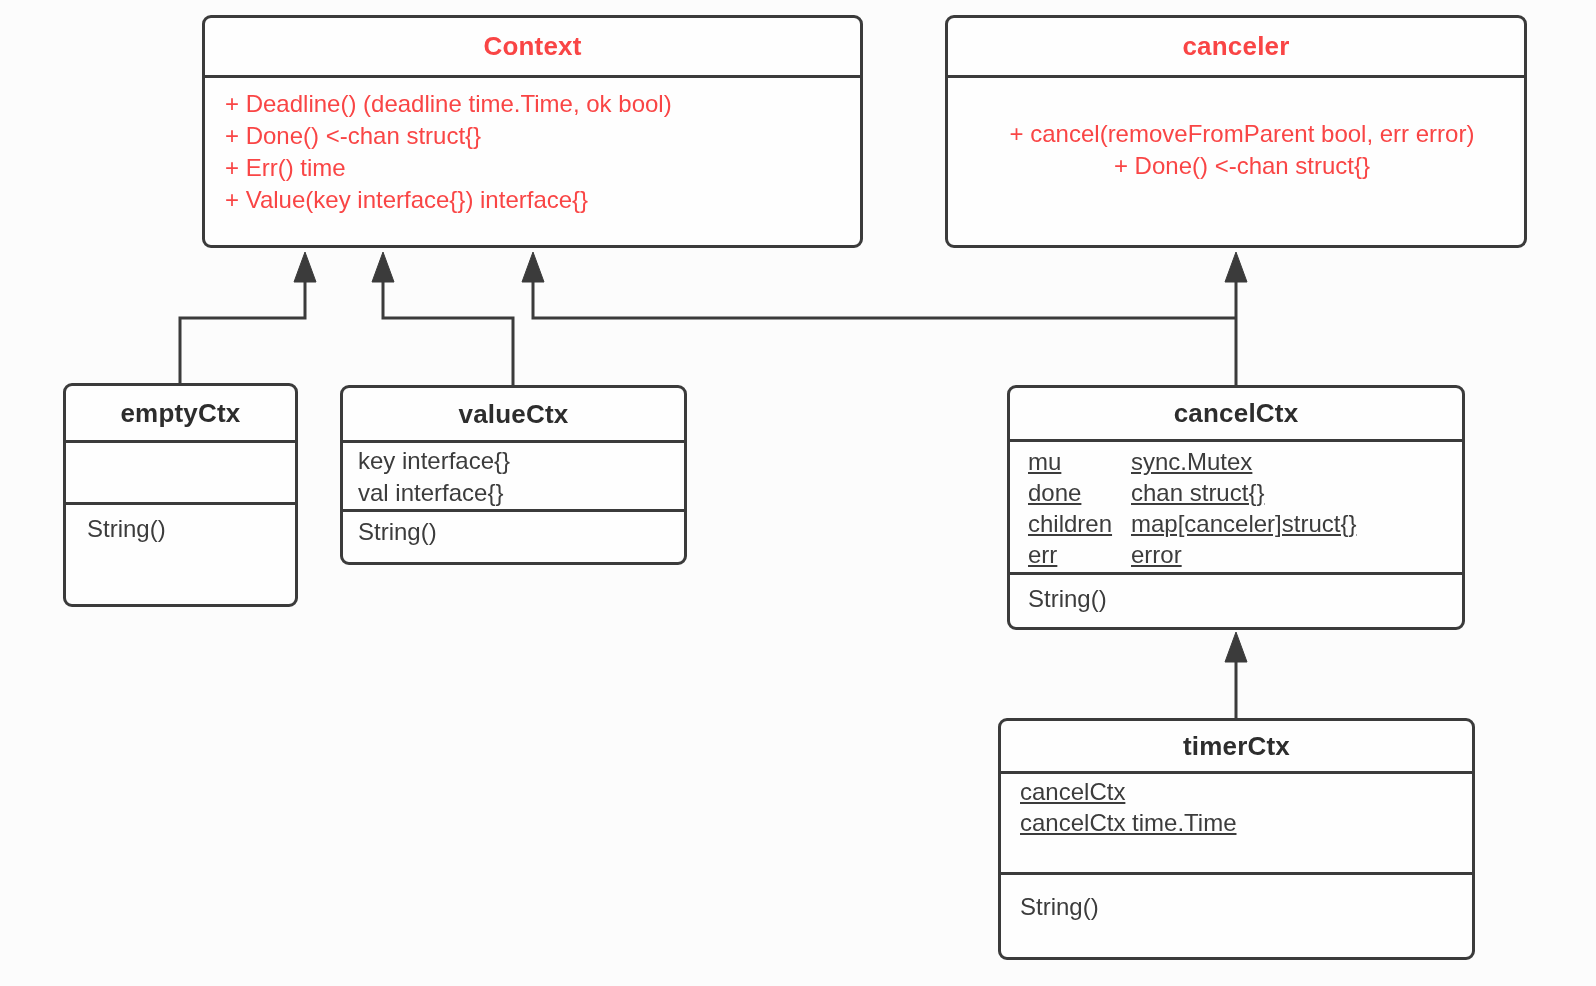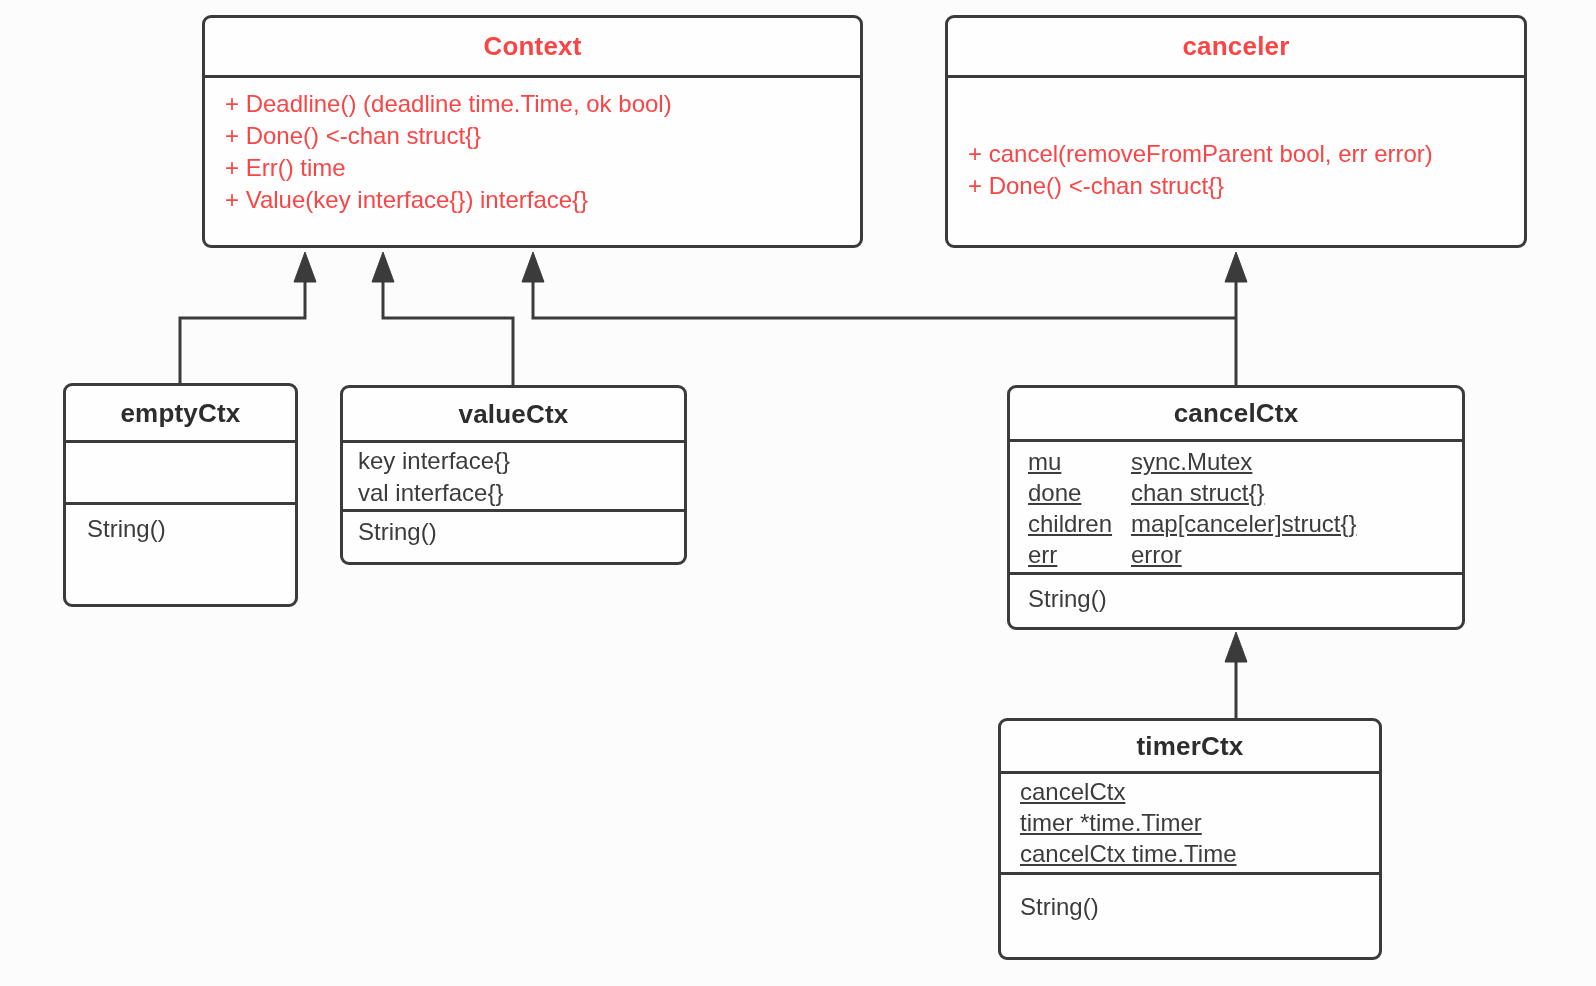--- a/index.html
+++ b/index.html
@@ -67,34 +67,34 @@
   .red-text{color:var(--red);}
   .red-title{color:var(--red);}
   .attr-row{display:flex;line-height:31px;white-space:nowrap;text-decoration:underline;}
   .attr-name{min-width:97px;margin-right:6px;}
   
   #box-context  {left:202px; top:15px;  width:661px; height:233px;}
   #box-context  .uml-title   {height:60px;}
   #box-context  .uml-methods {padding:10px 8px 0 20px;}
   #box-canceler {left:945px; top:15px;  width:582px; height:233px;}
   #box-canceler .uml-title   {height:60px;}
-  #box-canceler .uml-methods {padding:60px 8px 0 20px;}
+  #box-canceler .uml-methods {padding:40px 8px 0 20px;text-align:center;}
   #box-emptyctx {left:63px;  top:383px; width:235px; height:224px;}
   #box-emptyctx .uml-title   {height:57px;}
   #box-emptyctx .uml-attrs   {height:62px;}
   #box-emptyctx .uml-methods {padding:8px 6px 0 21px;}
   #box-valuectx {left:340px; top:385px; width:347px; height:180px;}
   #box-valuectx .uml-title   {height:55px;}
   #box-valuectx .uml-attrs   {height:69px;padding:2px 6px 0 15px;}
   #box-valuectx .uml-methods {padding:4px 6px 0 15px;}
   #box-cancelctx{left:1007px;top:385px; width:458px; height:245px;}
   #box-cancelctx .uml-title  {height:54px;}
   #box-cancelctx .uml-attrs  {height:133px;padding:4px 6px 0 18px;}
   #box-cancelctx .uml-methods{padding:8px 6px 0 18px;}
-  #box-timerctx {left:998px; top:718px; width:384px; height:242px;}
+  #box-timerctx {left:998px; top:718px; width:477px; height:242px;}
   #box-timerctx .uml-title   {height:53px;}
   #box-timerctx .uml-attrs   {height:101px;padding:2px 6px 0 19px;}
   #box-timerctx .uml-attrs .attr-row{line-height:31px;}
   #box-timerctx .uml-methods {padding:16px 6px 0 19px;}
 </style>
 </head>
 <body>
 
 <div class="canvas">
 
@@ -185,21 +185,20 @@
     </div>
     <div class="uml-section uml-methods">
       <div class="line">String()</div>
     </div>
   </div>
 
   <div class="uml-class" id="box-timerctx">
     <div class="uml-title">timerCtx</div>
     <div class="uml-section uml-attrs sep">
       <div class="attr-row">cancelCtx</div>
-      <div class="attr-row">timer *time.Timer</div>
       <div class="attr-row">cancelCtx time.Time</div>
     </div>
     <div class="uml-section uml-methods">
       <div class="line">String()</div>
     </div>
   </div>
 
 </div>
 
 </body></html>

